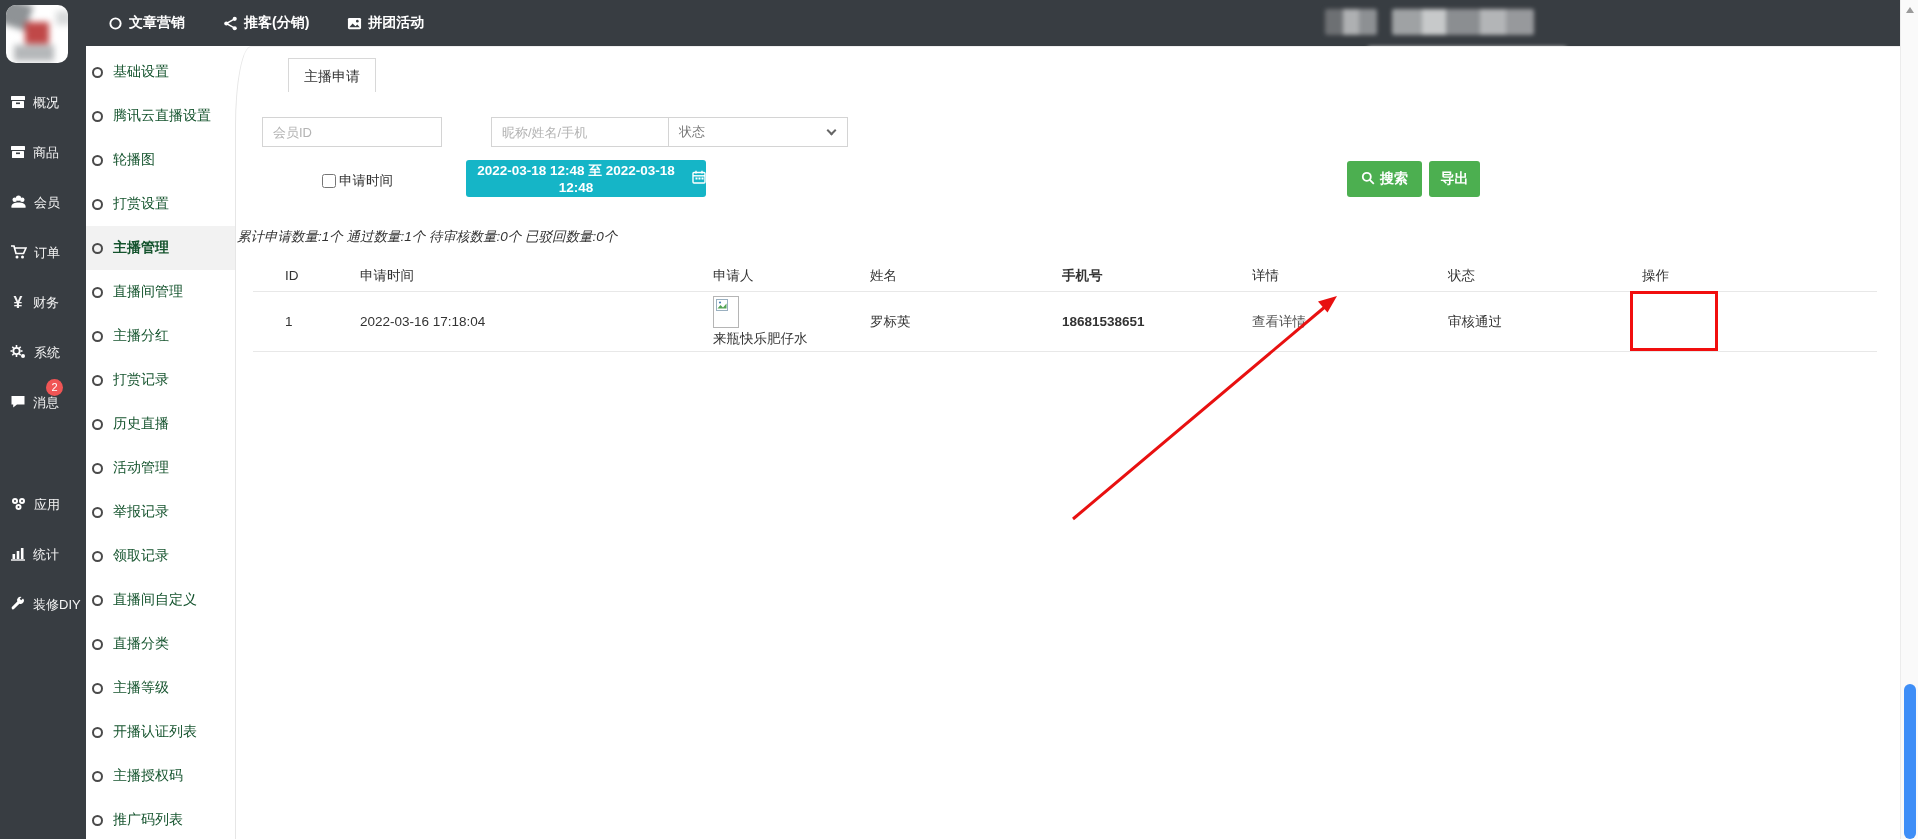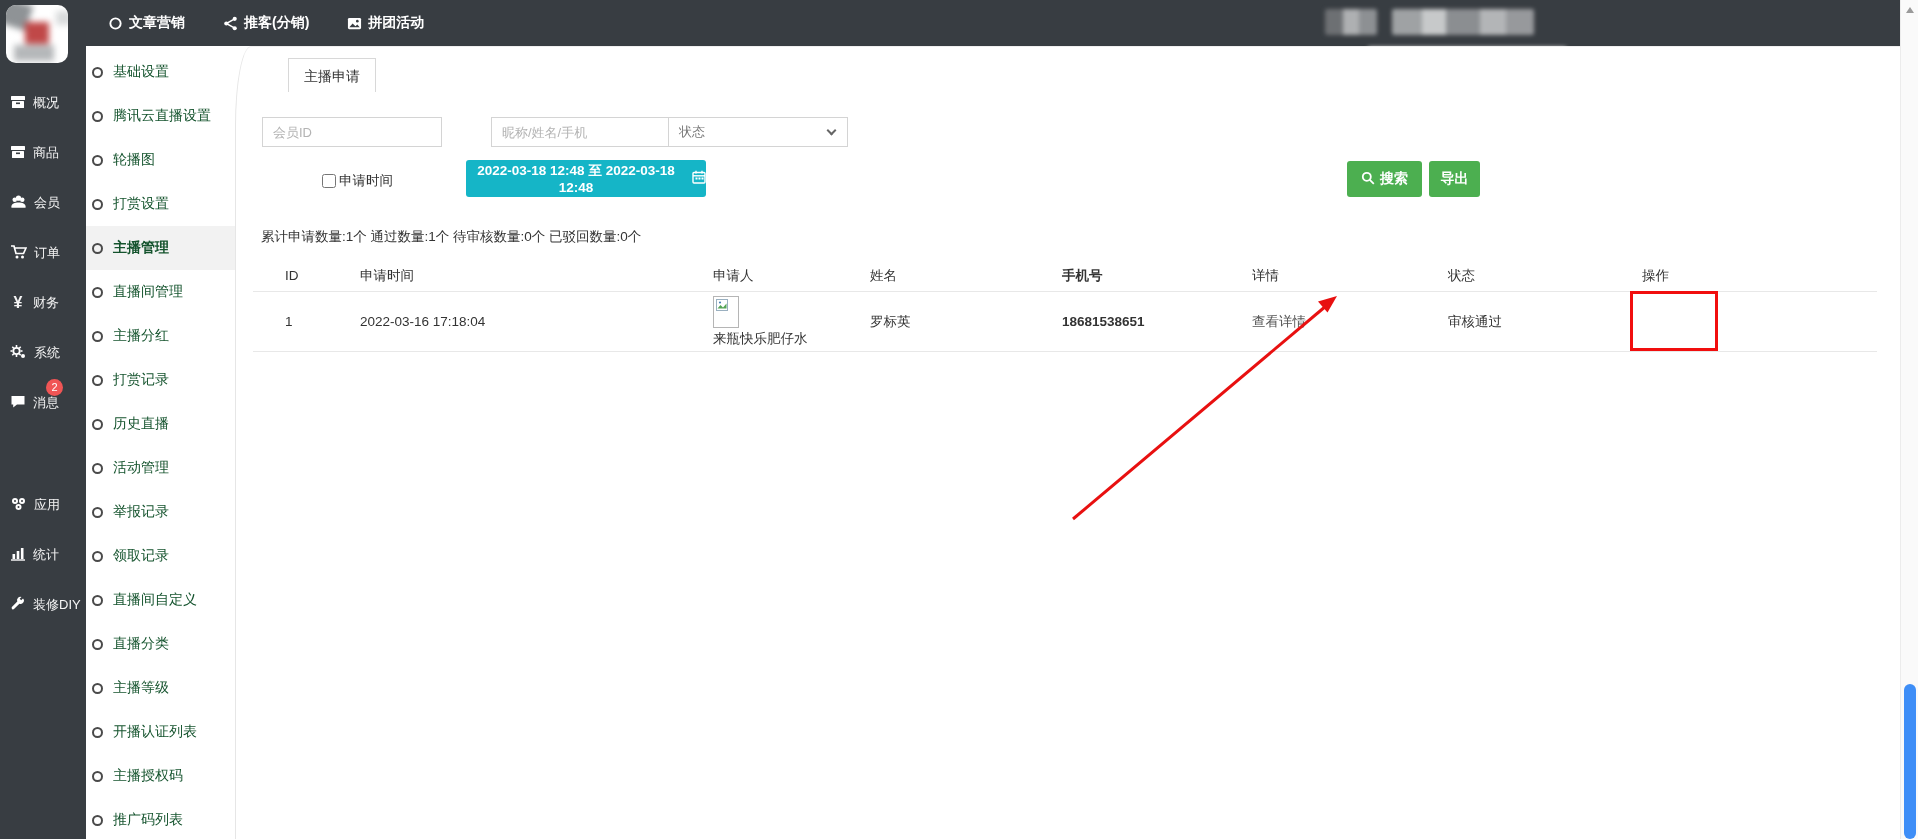--- a/index.html
+++ b/index.html
@@ -67,21 +67,21 @@
   .date-btn { position:absolute; left:466px; top:160px; width:240px; height:37px; background:#15b5c7;
     color:#fff; font-size:13.5px; font-weight:bold; border:none; border-radius:3px; cursor:pointer;
     display:flex; align-items:center; justify-content:center; gap:6px; }
 
   .btn-green { position:absolute; top:161px; height:36px; background:#4caf50; border:none; border-radius:3px;
     color:#fff; font-size:14px; font-weight:bold; cursor:pointer; display:flex; align-items:center;
     justify-content:center; gap:5px; }
   #searchBtn { left:1347px; width:75px; }
   #exportBtn { left:1429px; width:51px; }
 
-  .summary { position:absolute; left:261px; top:228px; font-size:13.5px; color:#333; }
+  .summary { position:absolute; left:237px; top:228px; font-size:13.5px; color:#333;font-style:italic; }
 
   
   .table { position:absolute; left:253px; top:260px; width:1624px; }
   .tr { display:flex; width:100%; }
   .thead { height:32px; border-bottom:1px solid #e8e8e8; align-items:center; }
   .tbody-row { height:60px; border-bottom:1px solid #e8e8e8; align-items:center; }
   .td { font-size:13.5px; color:#333; overflow:visible; white-space:nowrap; }
   .c0 { width:107px; padding-left:32px; } .c1 { width:353px; } .c2 { width:157px; }
   .c3 { width:192px; } .c4 { width:190px;font-weight:bold; } .c5 { width:196px; } .c6 { width:194px; } .c7 { width:235px; }
   .applicant { display:flex; flex-direction:column; justify-content:center; gap:2px; height:60px; }

